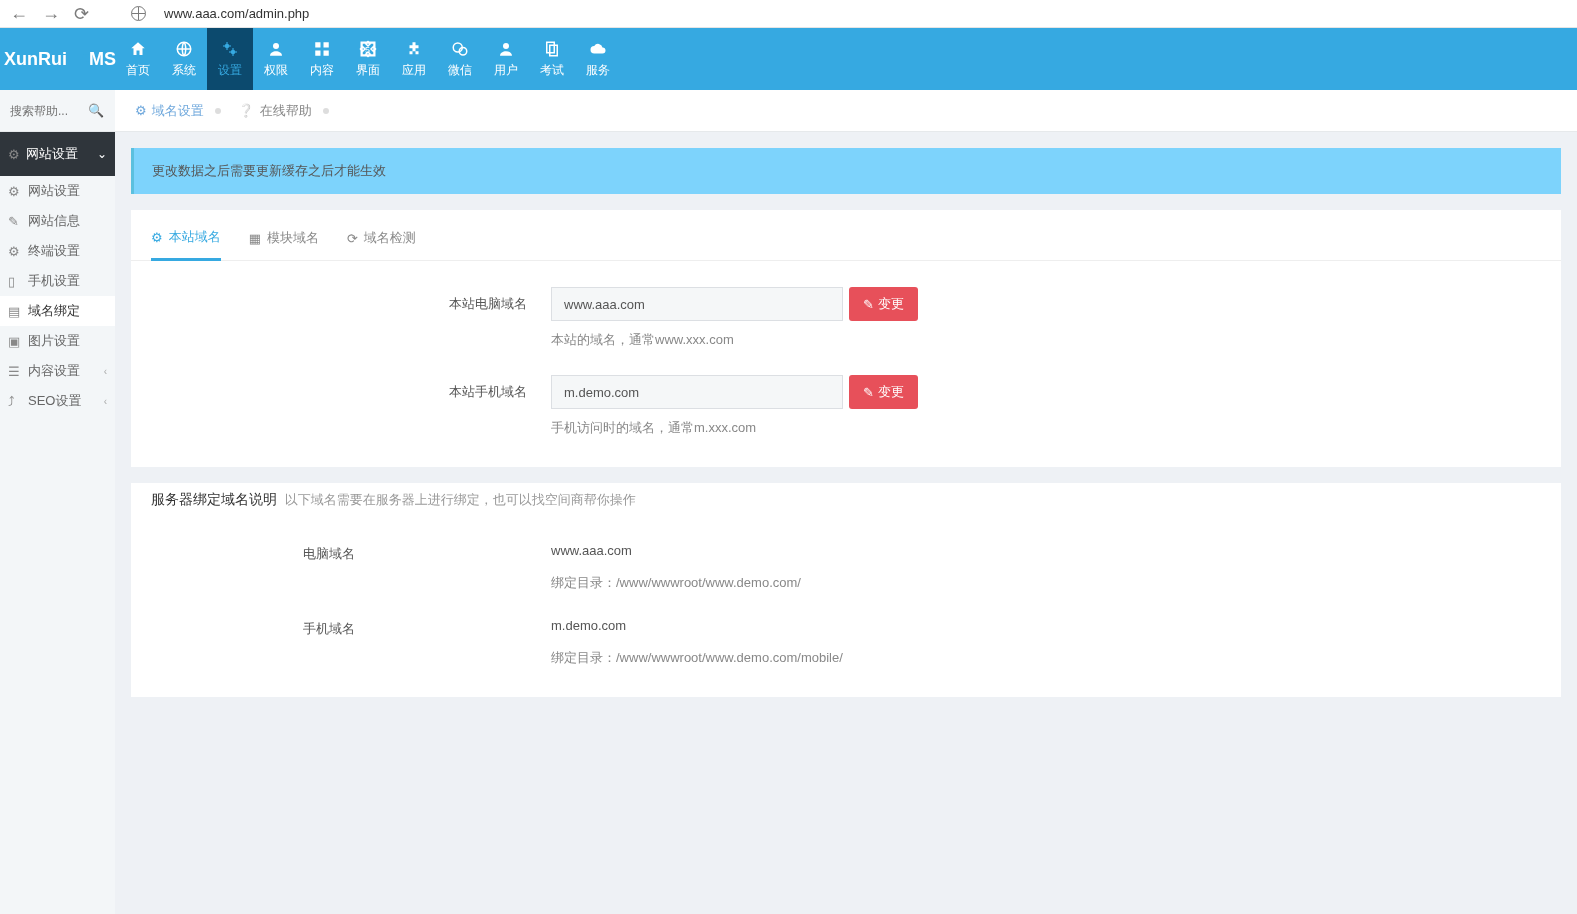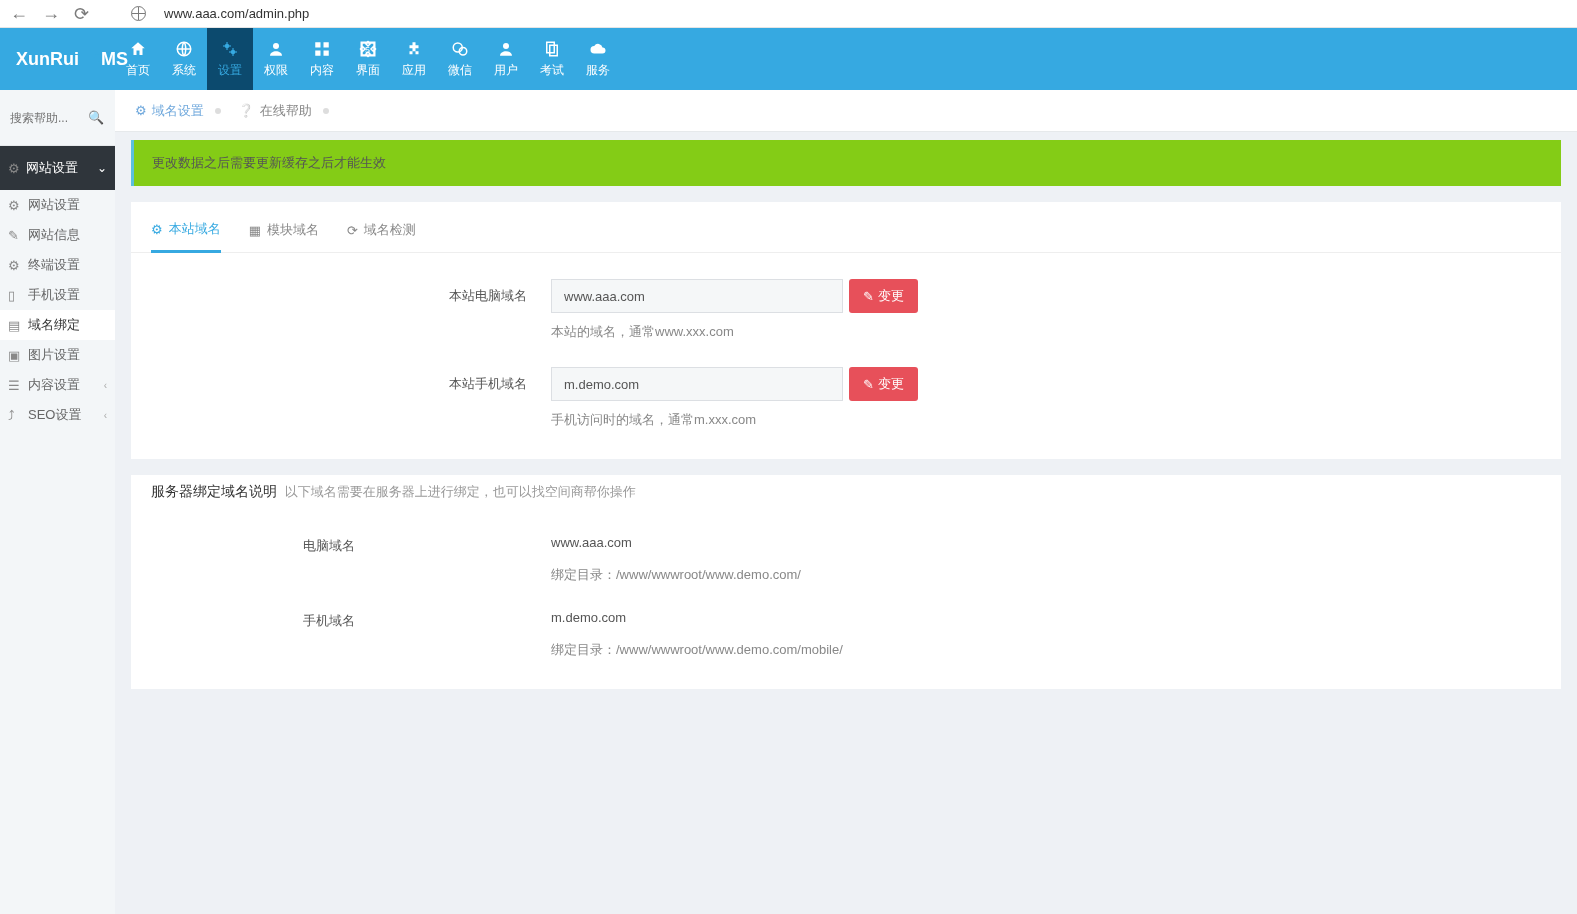--- a/index.html
+++ b/index.html
@@ -8,48 +8,48 @@
 
 .browser-bar { height:28px; display:flex; align-items:center; padding:0 10px; gap:14px; border-bottom:1px solid #e5e5e5;}
 .browser-bar .arrow, .browser-bar .reload { color:#7a7a7a; font-size:18px; }
 .globe { width:15px;height:15px;border:1px solid #7a7a7a;border-radius:50%;position:relative;}
 .globe:before{content:"";position:absolute;left:0;right:0;top:48%;border-top:1px solid #7a7a7a;}
 .globe:after{content:"";position:absolute;top:0;bottom:0;left:48%;border-left:1px solid #7a7a7a;}
 .addr { color:#333; font-size:13px; margin-left:4px;}
 
 
 .topnav { background:#36a9e1; height:62px; display:flex; }
-.logo { width:115px; display:flex; align-items:center; justify-content:flex-start; padding-left:16px; color:#fff; font-weight:bold; font-size:18px;gap:9px;}
+.logo { width:115px; display:flex; align-items:center; justify-content:flex-start; padding-left:4px; color:#fff; font-weight:bold; font-size:18px;gap:9px;}
 .logo .flame { display:inline-block; width:18px;height:18px;background:#fff;border-radius:50% 50% 50% 0;margin:0 2px;position:relative;}
 .logo .flame:after{content:"";position:absolute;left:4px;top:4px;width:8px;height:8px;background:#36a9e1;border-radius:50% 50% 50% 0;}
 .topnav-items { display:flex; }
 .tn-item { width:46px; display:flex; flex-direction:column; align-items:center; justify-content:center; color:#fff; font-size:12px; gap:4px; cursor:pointer;}
 .tn-item.active { background:#0c4a6e; color:#36a9e1; }
 .tn-item svg { width:18px;height:18px; fill:currentColor; }
 
 
 .wrap { display:flex; }
 .sidebar { width:115px; background:#f3f6f8; min-height:886px; }
-.search-box { height:56px; display:flex; align-items:center; padding:0 10px; border-bottom:1px solid #e6e9eb;}
+.search-box { height:42px; display:flex; align-items:center; padding:0 10px; border-bottom:1px solid #e6e9eb;}
 .search-box input { border:none; background:transparent; outline:none; font-size:12px; color:#999; width:70px;}
 .search-box .mag { color:#bbb; margin-left:auto;}
 .sb-head { background:#2f353b; color:#fff; height:44px; display:flex; align-items:center; padding:0 8px; font-size:13px; position:relative;}
 .sb-head .chev { margin-left:auto; font-size:12px;}
 .sb-item { height:30px; display:flex; align-items:center; padding:0 8px; color:#666; font-size:13px; gap:6px; cursor:pointer;}
 .sb-item.active { background:#fff; color:#333;}
 .sb-ico { width:14px;display:inline-block;color:#888;}
 .sb-item .sub-chev { margin-left:auto;color:#aaa;font-size:10px;}
 
 
 .content { flex:1; background:#eef1f5; padding:0;}
 .page-tabs { background:#fff; height:42px; display:flex; align-items:center; padding:0 20px; gap:18px; border-bottom:1px solid #e6e9eb;}
 .pt-item { display:flex; align-items:center; gap:5px; color:#6fa8dc; font-size:13px;}
 .pt-item .dot{ width:6px;height:6px;background:#ddd;border-radius:50%;margin-left:6px;}
 .pt-item.help{ color:#888;}
-.alert { margin:8px 16px 0; background:#84cc16; border-left:3px solid #5bc0de; padding:14px 18px; color:#555; font-size:13px;}
+.alert { margin:16px 16px 0; background:#7dd3fc; border-left:3px solid #5bc0de; padding:14px 18px; color:#555; font-size:13px;}
 
 .panel { margin:16px; background:#fff; padding:0 0 30px;}
 .inner-tabs { display:flex; border-bottom:1px solid #eee; padding:18px 20px 0; gap:28px;}
 .it { display:flex; align-items:center; gap:6px; padding-bottom:12px; color:#888; font-size:13px; cursor:pointer;}
 .it.active { color:#36a9e1; border-bottom:3px solid #36a9e1; margin-bottom:-1px;}
 
 .form-row { display:flex; align-items:flex-start; margin-top:26px;}
 .form-label { width:396px; text-align:right; padding-top:8px; color:#555; font-size:13px;font-family:Liberation Mono, monospace;}
 .form-ctrl { margin-left:24px;}
 .input-wrap { display:flex; }

